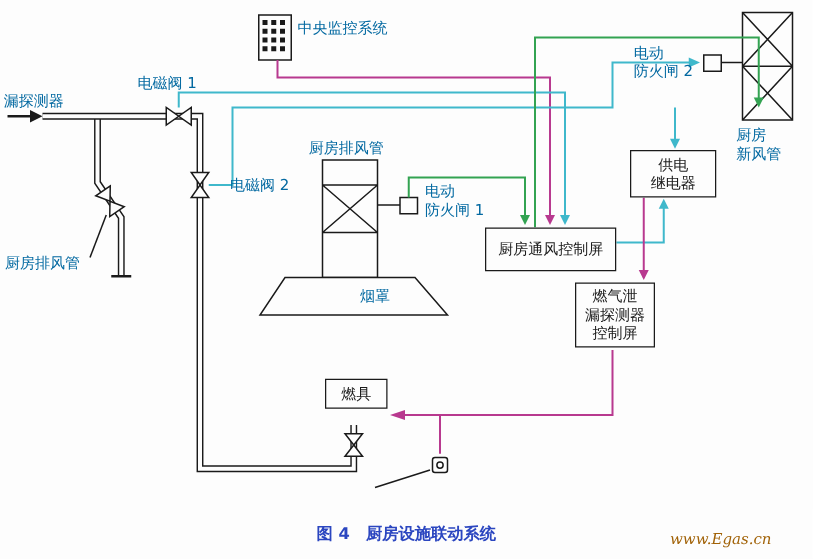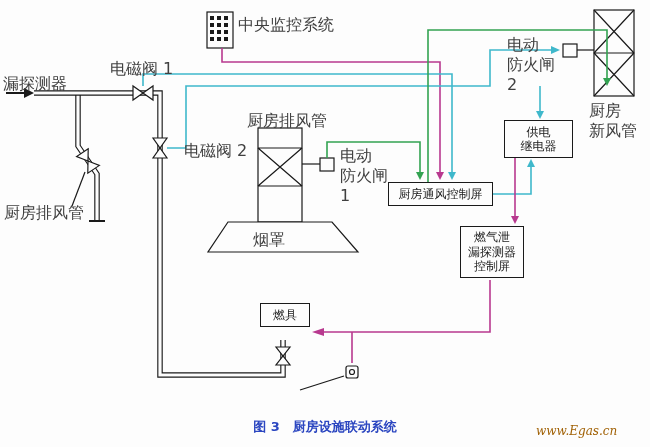--- a/index.html
+++ b/index.html
@@ -1,19 +1,19 @@
 <!DOCTYPE html>
 <html><head>
 <meta charset="utf-8">
 <style>
   *{box-sizing:border-box;margin:0;padding:0}
   body{font-family:"DejaVu Sans","Liberation Sans",sans-serif;background:#fff}
   .canvas{position:relative;width:650px;height:447px;background:#fdfdfd;overflow:hidden}
   .canvas>svg{position:absolute;left:0;top:0;z-index:1}
-  .lbl{position:absolute;font-size:16px;color:#404040;line-height:1.25;white-space:pre-line;z-index:2}
+  .lbl{position:absolute;font-size:12px;color:#0369a1;line-height:1.25;white-space:pre-line;z-index:2}
   .box{position:absolute;border:1px solid #1a1a1a;background:#fdfdfd;display:flex;align-items:center;justify-content:center;
        text-align:center;font-size:12px;color:#1a1a1a;line-height:1.2;white-space:pre-line;z-index:2}
   .caption{position:absolute;left:0;top:418px;width:100%;text-align:center;font-size:13px;font-weight:bold;color:#2b46c0;z-index:2}
   .watermark{position:absolute;left:536px;top:424px;font-size:12px;font-style:italic;
              font-family:"DejaVu Serif","Liberation Serif",serif;color:#a16207;z-index:2}
   .pipe-o{fill:none;stroke:#1a1a1a;stroke-width:5.5}
   .pipe-i{fill:none;stroke:#fdfdfd;stroke-width:3.2}
   .thin{fill:none;stroke:#1a1a1a;stroke-width:1.2}
   .thin2{fill:none;stroke:#1a1a1a;stroke-width:2}
   .sig{fill:none;stroke-width:1.6}
@@ -122,25 +122,25 @@
   <div class="lbl" style="left:184px;top:141px">电磁阀 2</div>
   <div class="lbl" style="left:4px;top:203px">厨房排风管</div>
   <div class="lbl" style="left:238px;top:15px">中央监控系统</div>
   <div class="lbl" style="left:247px;top:111px">厨房排风管</div>
   <div class="lbl" style="left:340px;top:146px;width:58px">电动
 防火闸 1</div>
   <div class="lbl" style="left:507px;top:35px;width:54px">电动
 防火闸 2</div>
   <div class="lbl" style="left:589px;top:101px">厨房
 新风管</div>
-  <div class="lbl" style="left:253px;top:230px">烟罩</div>
+  <div class="lbl" style="left:288px;top:230px">烟罩</div>
 
-  <div class="box" style="left:388px;top:182px;width:105px;height:24px">厨房通风控制屏</div>
+  <div class="box" style="left:388px;top:182px;width:105px;height:35px">厨房通风控制屏</div>
   <div class="box" style="left:504px;top:120px;width:69px;height:38px">供电
 继电器</div>
   <div class="box" style="left:460px;top:226px;width:64px;height:52px">燃气泄
 漏探测器
 控制屏</div>
   <div class="box" style="left:260px;top:303px;width:50px;height:24px">燃具</div>
 
-  <div class="caption">图 3　厨房设施联动系统</div>
+  <div class="caption">图 4　厨房设施联动系统</div>
   <div class="watermark">www.Egas.cn</div>
 </div>
 
 </body></html>

